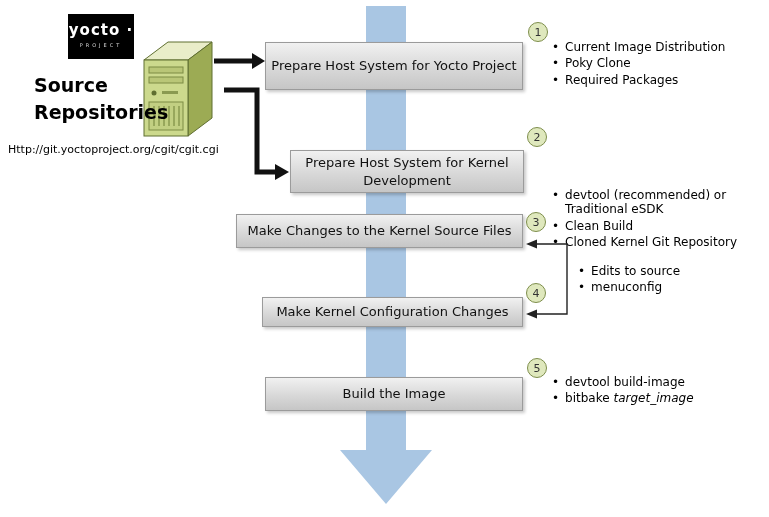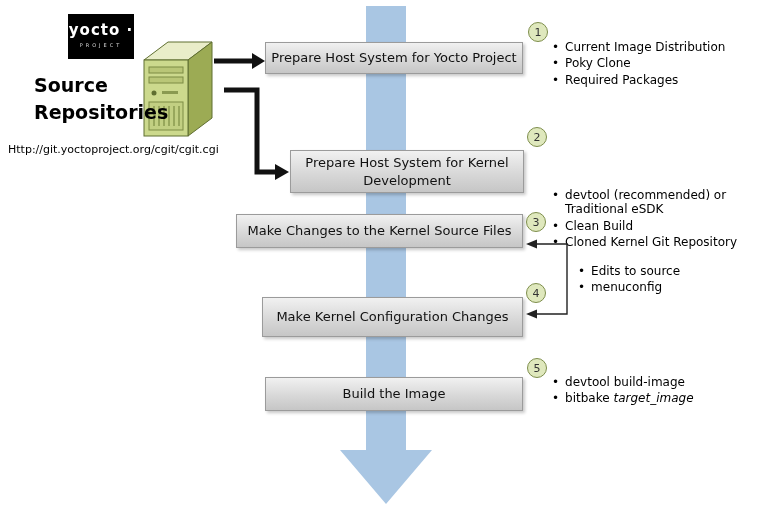--- a/index.html
+++ b/index.html
@@ -60,24 +60,24 @@
     <circle cx="18" cy="57" r="2.5" fill="#5f6e30"></circle>
     <rect x="26" y="55" width="16" height="3" fill="#8a9a50"></rect>
     <rect x="13" y="66" width="34" height="28" fill="#c2cf82" stroke="#7d8c45"></rect>
     <path d="M18,70 v20 M23,70 v20 M28,70 v20 M33,70 v20 M38,70 v20 M43,70 v20" stroke="#8a9a50" stroke-width="1.5"></path>
   </svg>
 
   <div class="abs src-label" style="left:34px; top:72px; width:105px;">Source Repositories</div>
 
   <div class="abs url" style="left:8px; top:143px;">Http://git.yoctoproject.org/cgit/cgit.cgi</div>
 
-  <div class="abs step-box" style="left:265px; top:42px;  width:258px; height:32px;">Prepare Host System for Yocto Project</div>
+  <div class="abs step-box" style="left:265px; top:42px;  width:258px; height:48px;">Prepare Host System for Yocto Project</div>
   <div class="abs step-box" style="left:290px; top:150px; width:234px; height:43px;">Prepare Host System for Kernel Development</div>
   <div class="abs step-box" style="left:236px; top:214px; width:287px; height:34px;">Make Changes to the Kernel Source Files</div>
-  <div class="abs step-box" style="left:262px; top:297px; width:261px; height:40px;">Make Kernel Configuration Changes</div>
+  <div class="abs step-box" style="left:262px; top:297px; width:261px; height:30px;">Make Kernel Configuration Changes</div>
   <div class="abs step-box" style="left:265px; top:377px; width:258px; height:34px;">Build the Image</div>
 
   <div class="abs num-circle" style="left:528px; top:22px;">1</div>
   <div class="abs num-circle" style="left:527px; top:127px;">2</div>
   <div class="abs num-circle" style="left:526px; top:212px;">3</div>
   <div class="abs num-circle" style="left:526px; top:283px;">4</div>
   <div class="abs num-circle" style="left:527px; top:358px;">5</div>
 
   <div class="abs bullets" style="left:552px; top:40px; width:210px;">
     <div class="bullet">

